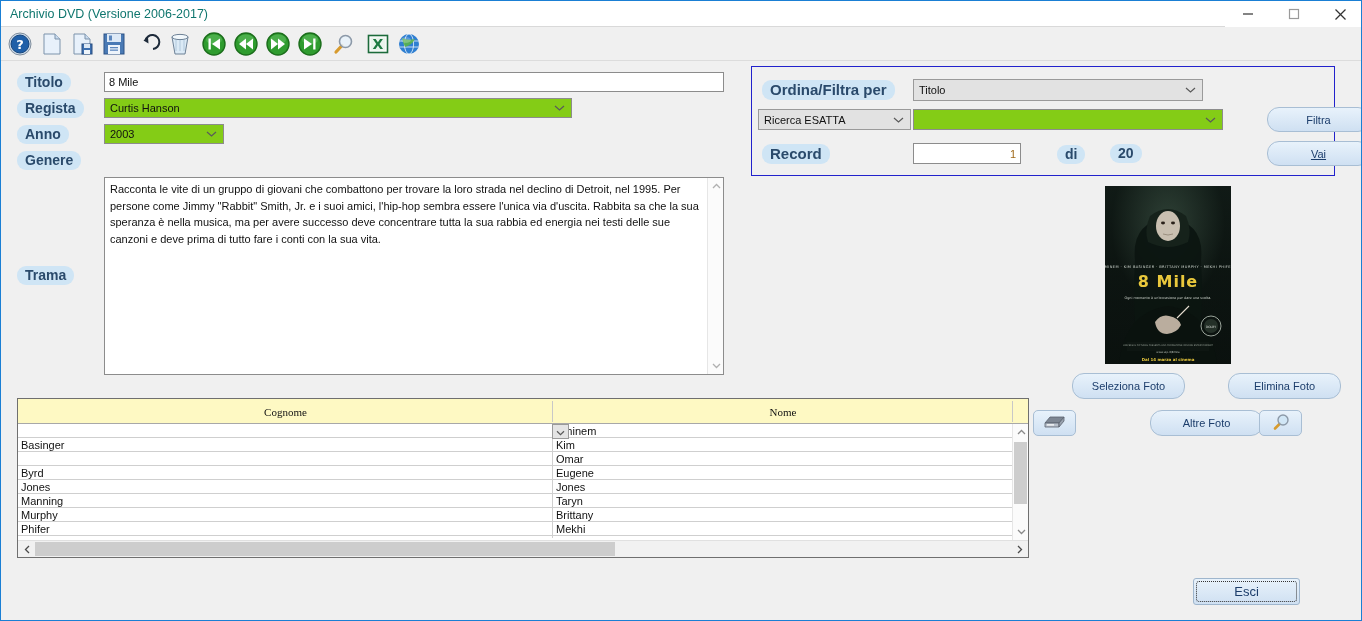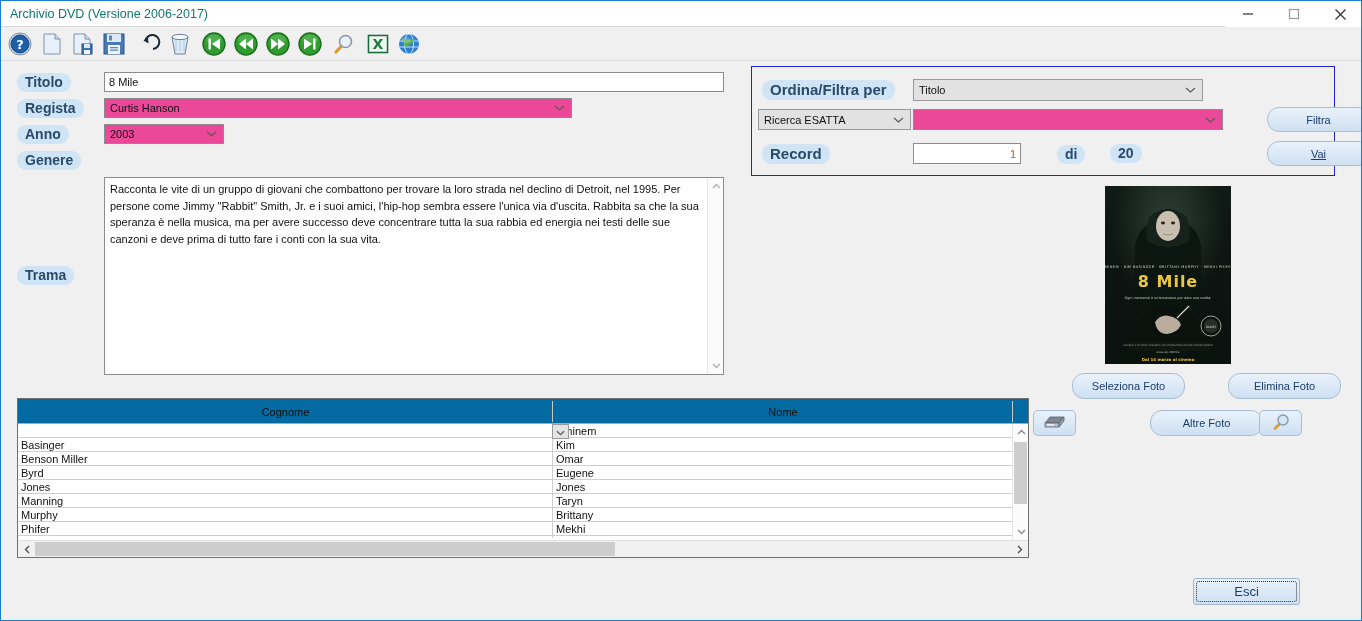--- a/index.html
+++ b/index.html
@@ -66,21 +66,21 @@
     background:#ffffff;
     border:1px solid #8c8c8c;
     font-family:"Liberation Sans", sans-serif;
     font-size:11px;
     color:#111;
     padding:2px 4px;
     display:flex; align-items:center;
   }
   .combo {
     position:absolute;
-    background:#ec4899;
+    background:#84cc16;
     border:1px solid #8c8c8c;
     font-size:11px; color:#111;
     display:flex; align-items:center;
     padding-left:5px;
   }
   .combo.gray { background:#e2e2e2; border-color:#9a9a9a; }
   .combo .arrow {
     position:absolute; right:6px; top:50%; transform:translateY(-50%);
     width:11px; height:7px;
   }
@@ -127,21 +127,21 @@
   }
   #poster { position:absolute; inset:0; }
 
   
   #grid {
     position:absolute; left:16px; top:398px; width:1012px; height:160px;
     background:#ffffff; border:1px solid #6f6f6f;
   }
   #grid-head {
     position:absolute; left:0; top:0; width:100%; height:25px;
-    background:#0369a1; border-bottom:1px solid #a8a8a8;
+    background:#fef9c3; border-bottom:1px solid #a8a8a8;font-family:Liberation Serif, serif;
   }
   .gh {
     position:absolute; top:0; height:25px;
     display:flex; align-items:center; justify-content:center;
     font-size:11px; color:#111;
   }
   .gh .sep { position:absolute; right:0; top:2px; bottom:2px; width:1px; background:#c8c8c8; }
   #grid-body { position:absolute; left:0; top:25px; width:995px; height:114px; overflow:hidden; }
   .grow { position:relative; height:14px; border-bottom:1px solid #cfcfcf; }
   .gc {
@@ -524,21 +524,20 @@
               </svg>
           </span>
         </div>
       </div>
 
       <div class="grow">
         <div class="gc c1">Basinger</div>
         <div class="gc c2">Kim</div>
       </div>
       <div class="grow">
-        <div class="gc c1">Benson Miller</div>
         <div class="gc c2">Omar</div>
       </div>
       <div class="grow">
         <div class="gc c1">Byrd</div>
         <div class="gc c2">Eugene</div>
       </div>
       <div class="grow">
         <div class="gc c1">Jones</div>
         <div class="gc c2">Jones</div>
       </div>

